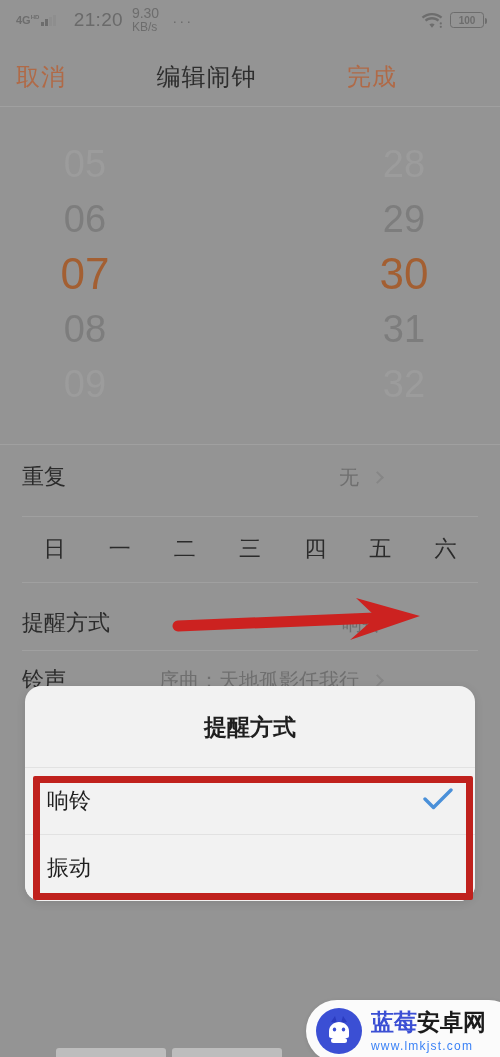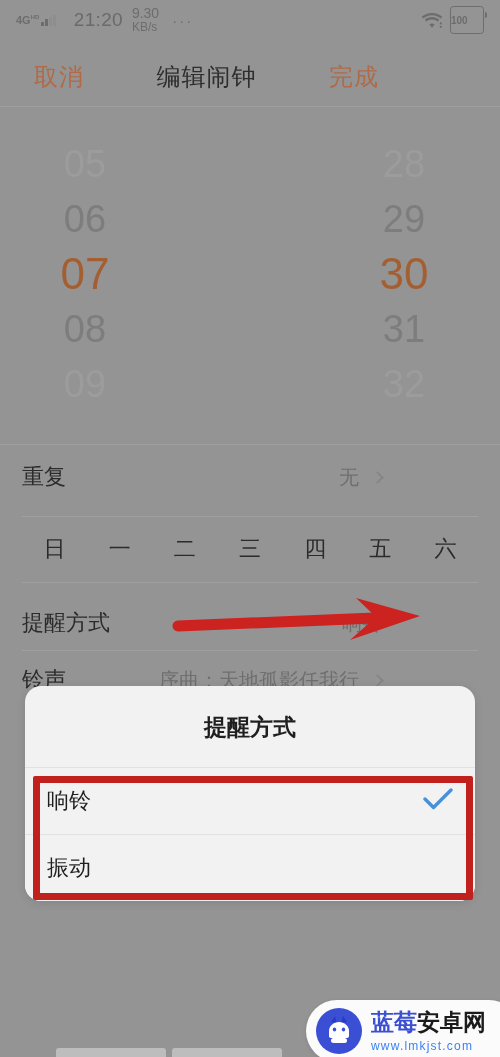--- a/index.html
+++ b/index.html
@@ -28,33 +28,33 @@
   .bars i:nth-child(2){ height:6.5px; }
   .bars i:nth-child(3){ height:9px; background:#8e8e8e; }
   .bars i:nth-child(4){ height:11px; background:#8e8e8e; }
   .clock{ font-size:19px; color:#6a6a6a; letter-spacing:.3px; margin-left:13px; }
   .netspeed{ display:flex; flex-direction:column; line-height:1.05; margin-left:4px; color:#6d6d6d; }
   .netspeed .v{ font-size:14px; }
   .netspeed .u{ font-size:12px; }
   .dots{ font-size:15px; letter-spacing:2px; color:#6d6d6d; margin-left:8px; line-height:1; }
   .sb-right{ margin-left:auto; display:flex; align-items:center; gap:7px; }
   .batt{
-    border:1.6px solid #6d6d6d; border-radius:3.5px; width:34px; height:28px;
-    display:flex; align-items:center; justify-content:flex-start; position:relative;
+    border:1.6px solid #6d6d6d; border-radius:3.5px; width:34px; height:16px;
+    display:flex; align-items:center; justify-content:center; position:relative;
   }
   .batt span{ font-size:10px; color:#6d6d6d; font-weight:600; }
   .batt:after{
     content:""; position:absolute; right:-4px; top:4.5px;
     width:2.5px; height:6px; background:#6d6d6d; border-radius:0 2px 2px 0;
   }
 
   
   .navbar{
     position:absolute; left:0; top:48px; width:413px; height:58px;
-    display:flex; align-items:center; padding:0 34px;
+    display:flex; align-items:center; padding:0 16px;
   }
   .nav-btn{ font-size:24px; color:#b06a47; letter-spacing:1px; }
   .nav-title{
     position:absolute; left:0; right:0; text-align:center;
     font-size:24px; color:#2e2e2e; letter-spacing:1px; font-weight:500;
   }
   .nav-done{ margin-left:auto; position:relative; z-index:2; }
   .nav-cancel{ position:relative; z-index:2; }
   .hairline{ position:absolute; left:0; width:500px; height:1px; background:#a0a0a0; }
 

